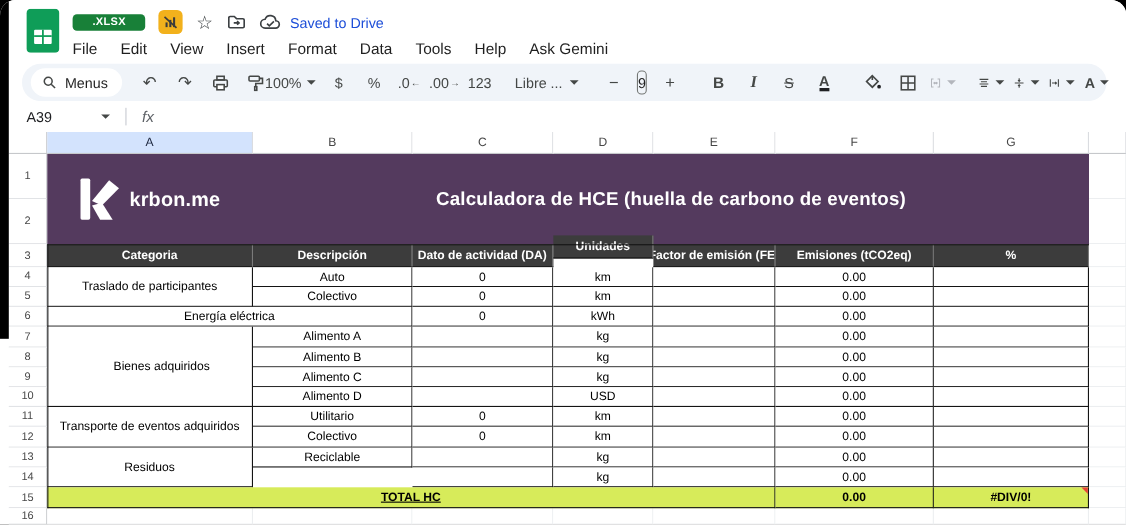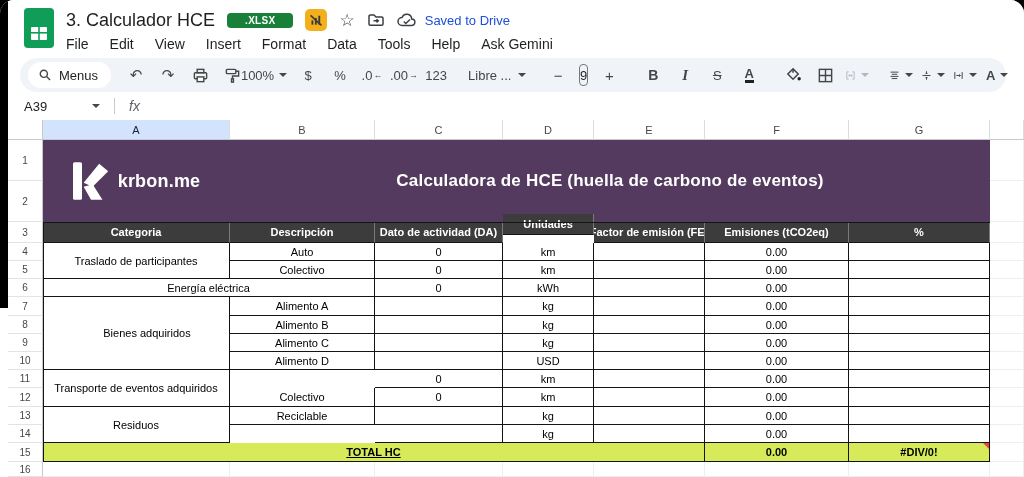--- a/index.html
+++ b/index.html
@@ -86,21 +86,20 @@
     <span class="sheetslogo">
       <svg width="30" height="40" viewBox="0 0 30 40">
         <rect x="0" y="0" width="30" height="40" rx="4" fill="#0f9d58"></rect>
         <rect x="7" y="19" width="16" height="13" rx="1" fill="#fff"></rect>
         <rect x="7" y="24" width="16" height="1.6" fill="#0f9d58"></rect>
         <rect x="14.2" y="19" width="1.6" height="13" fill="#0f9d58"></rect>
       </svg>
     </span>
     <div class="tcol">
       <div class="trow1">
-        <span class="doctitle">3. Calculador HCE</span>
         <span class="badge">.XLSX</span>
         <span class="yellowicon">
           <svg width="14" height="14" viewBox="0 0 18 18">
             <rect x="3.2" y="9.5" width="2.4" height="5.5" fill="#3b3b3b"></rect>
             <rect x="7.6" y="6.5" width="2.4" height="8.5" fill="#3b3b3b"></rect>
             <rect x="12" y="3.5" width="2.4" height="11.5" fill="#3b3b3b"></rect>
             <line x1="2" y1="3" x2="16" y2="16" stroke="#3b3b3b" stroke-width="2"></line>
           </svg>
         </span>
         <span class="star">☆</span>
@@ -354,20 +353,21 @@
       <div class="cell " style="left: 594px; top: 214px; width: 111px; height: 18px;"></div>
       <div class="cell " style="left: 705px; top: 214px; width: 144px; height: 18px;">0.00</div>
       <div class="cell " style="left: 849px; top: 214px; width: 141px; height: 18px;"></div>
       <div class="cell " style="left: 230px; top: 232px; width: 145px; height: 18px;">Alimento D</div>
       <div class="cell " style="left: 375px; top: 232px; width: 128px; height: 18px;"></div>
       <div class="cell " style="left: 503px; top: 232px; width: 91px; height: 18px;">USD</div>
       <div class="cell " style="left: 594px; top: 232px; width: 111px; height: 18px;"></div>
       <div class="cell " style="left: 705px; top: 232px; width: 144px; height: 18px;">0.00</div>
       <div class="cell " style="left: 849px; top: 232px; width: 141px; height: 18px;"></div>
       <div class="cell " style="left: 43px; top: 250px; width: 187px; height: 37px;">Transporte de eventos adquiridos</div>
+      <div class="cell " style="left: 230px; top: 250px; width: 145px; height: 18px;">Utilitario</div>
       <div class="cell " style="left: 375px; top: 250px; width: 128px; height: 18px;">0</div>
       <div class="cell " style="left: 503px; top: 250px; width: 91px; height: 18px;">km</div>
       <div class="cell " style="left: 594px; top: 250px; width: 111px; height: 18px;"></div>
       <div class="cell " style="left: 705px; top: 250px; width: 144px; height: 18px;">0.00</div>
       <div class="cell " style="left: 849px; top: 250px; width: 141px; height: 18px;"></div>
       <div class="cell " style="left: 230px; top: 268px; width: 145px; height: 19px;">Colectivo</div>
       <div class="cell " style="left: 375px; top: 268px; width: 128px; height: 19px;">0</div>
       <div class="cell " style="left: 503px; top: 268px; width: 91px; height: 19px;">km</div>
       <div class="cell " style="left: 594px; top: 268px; width: 111px; height: 19px;"></div>
       <div class="cell " style="left: 705px; top: 268px; width: 144px; height: 19px;">0.00</div>

